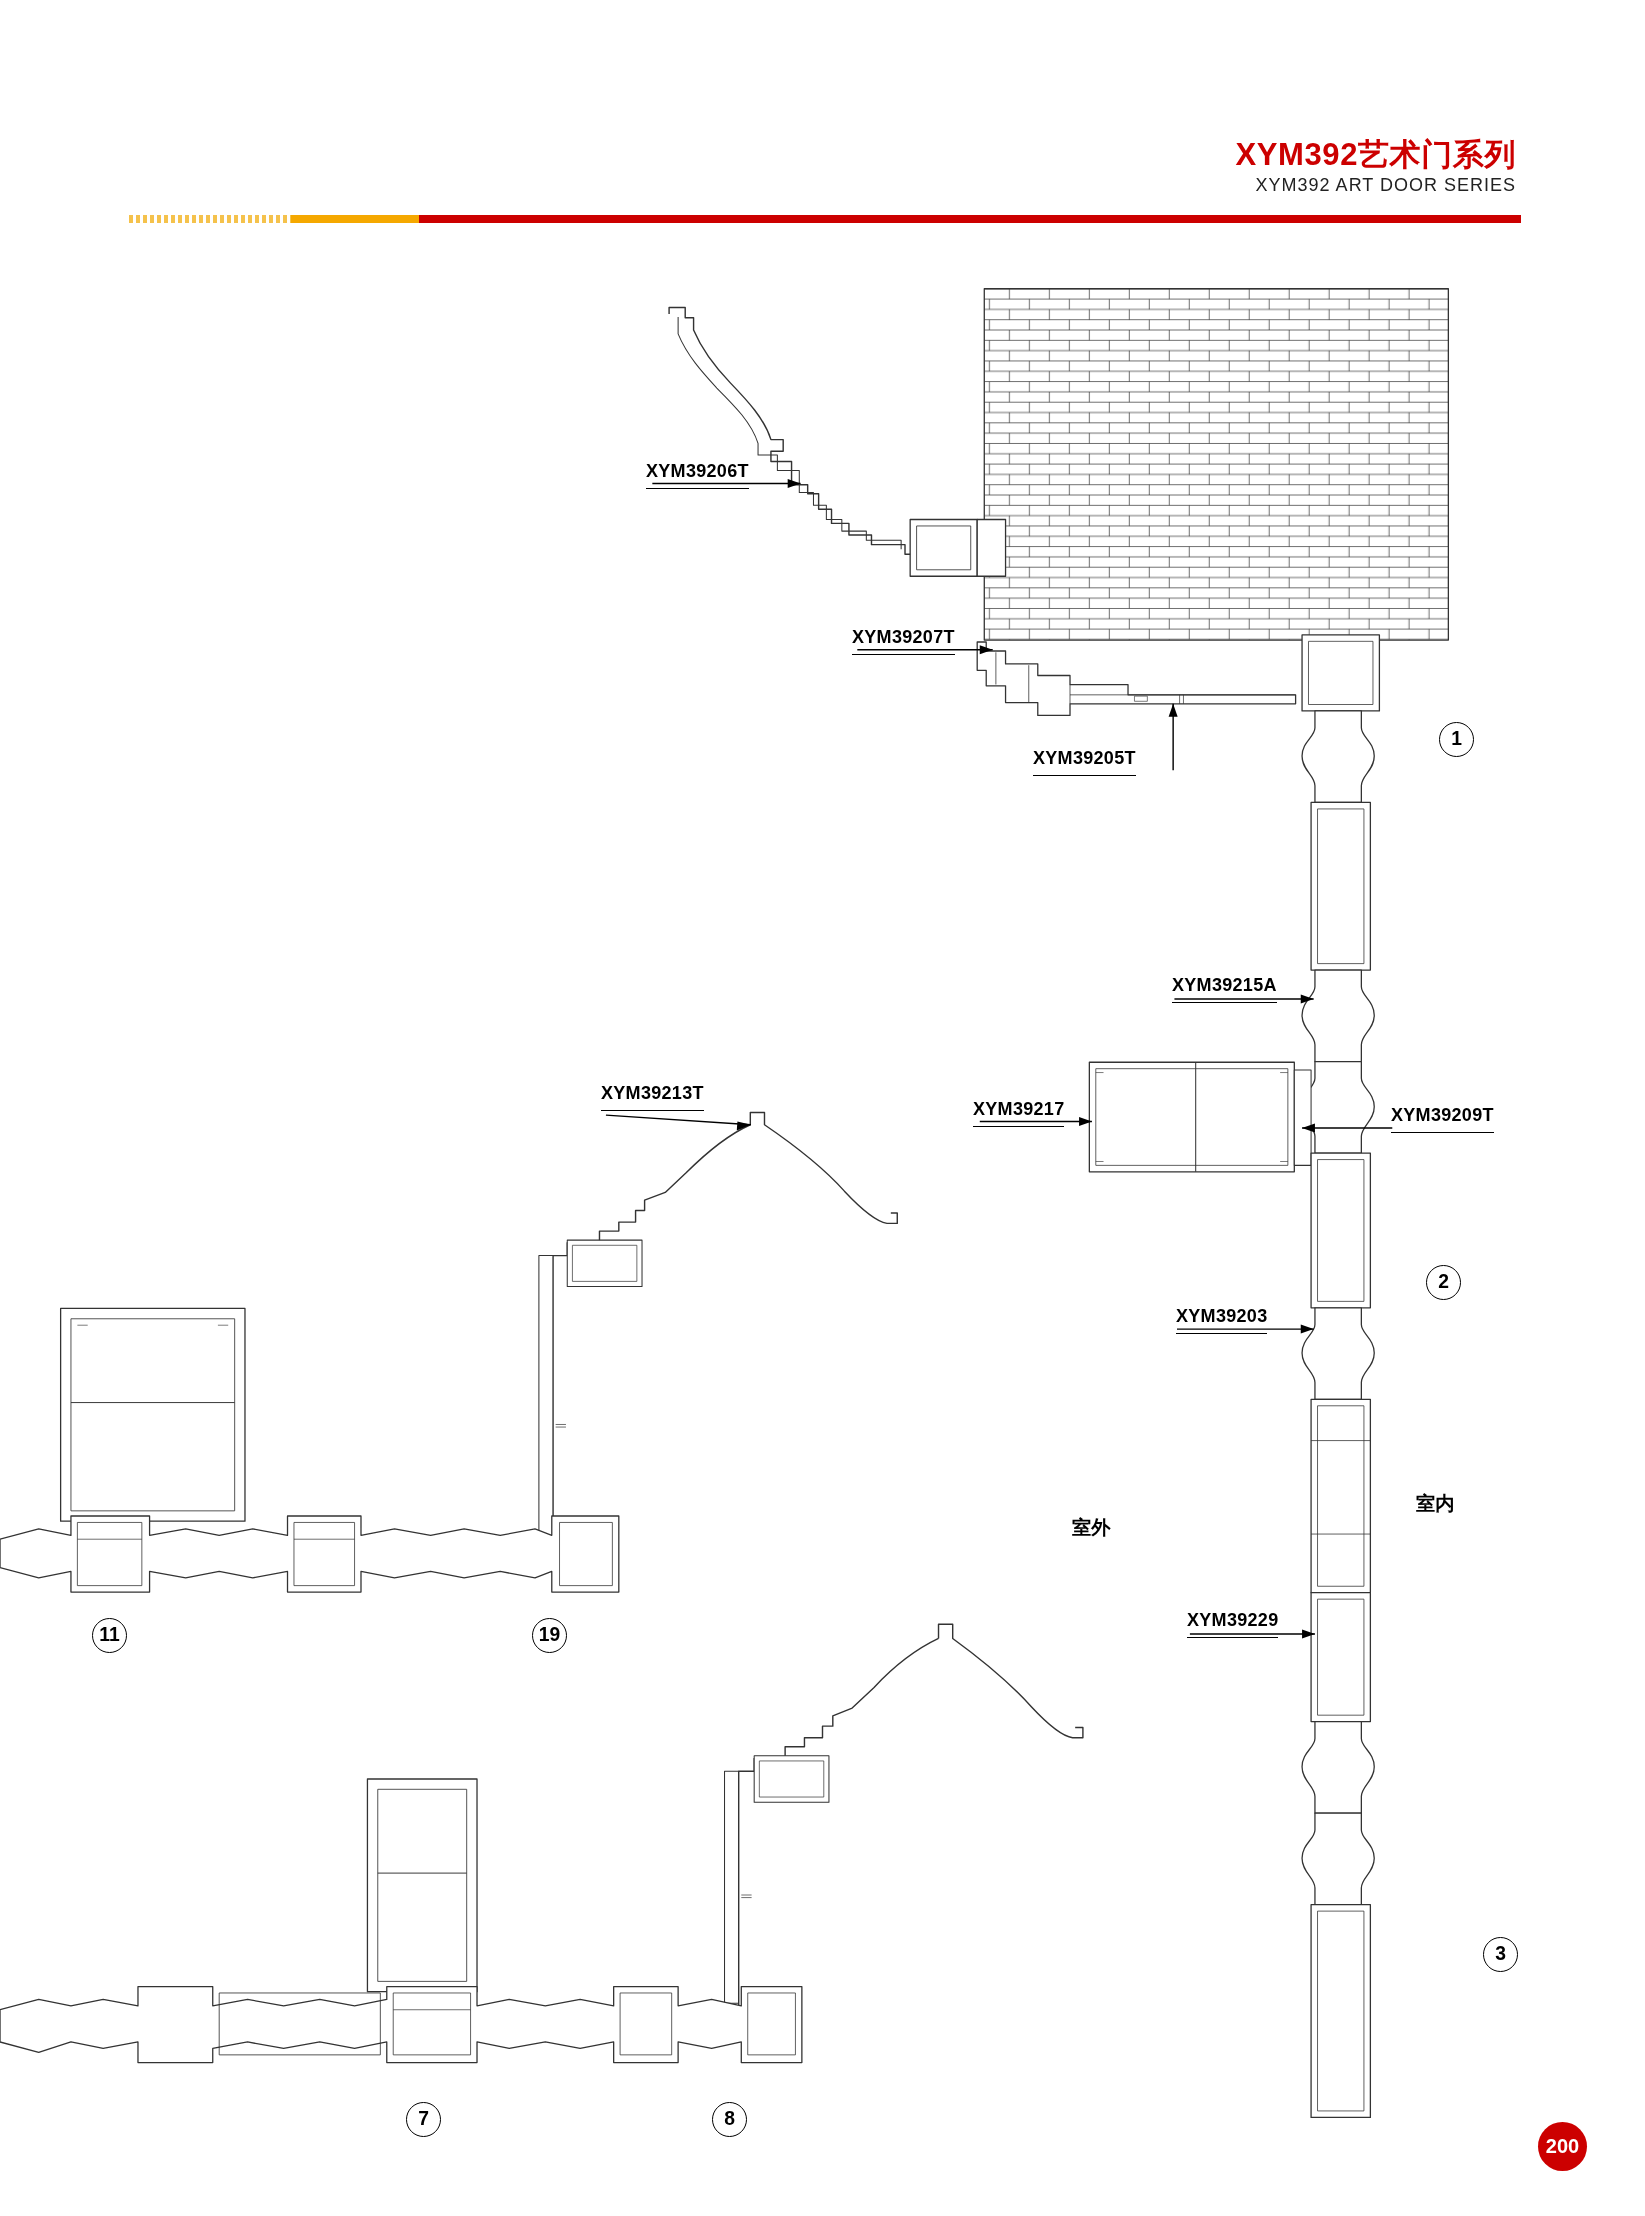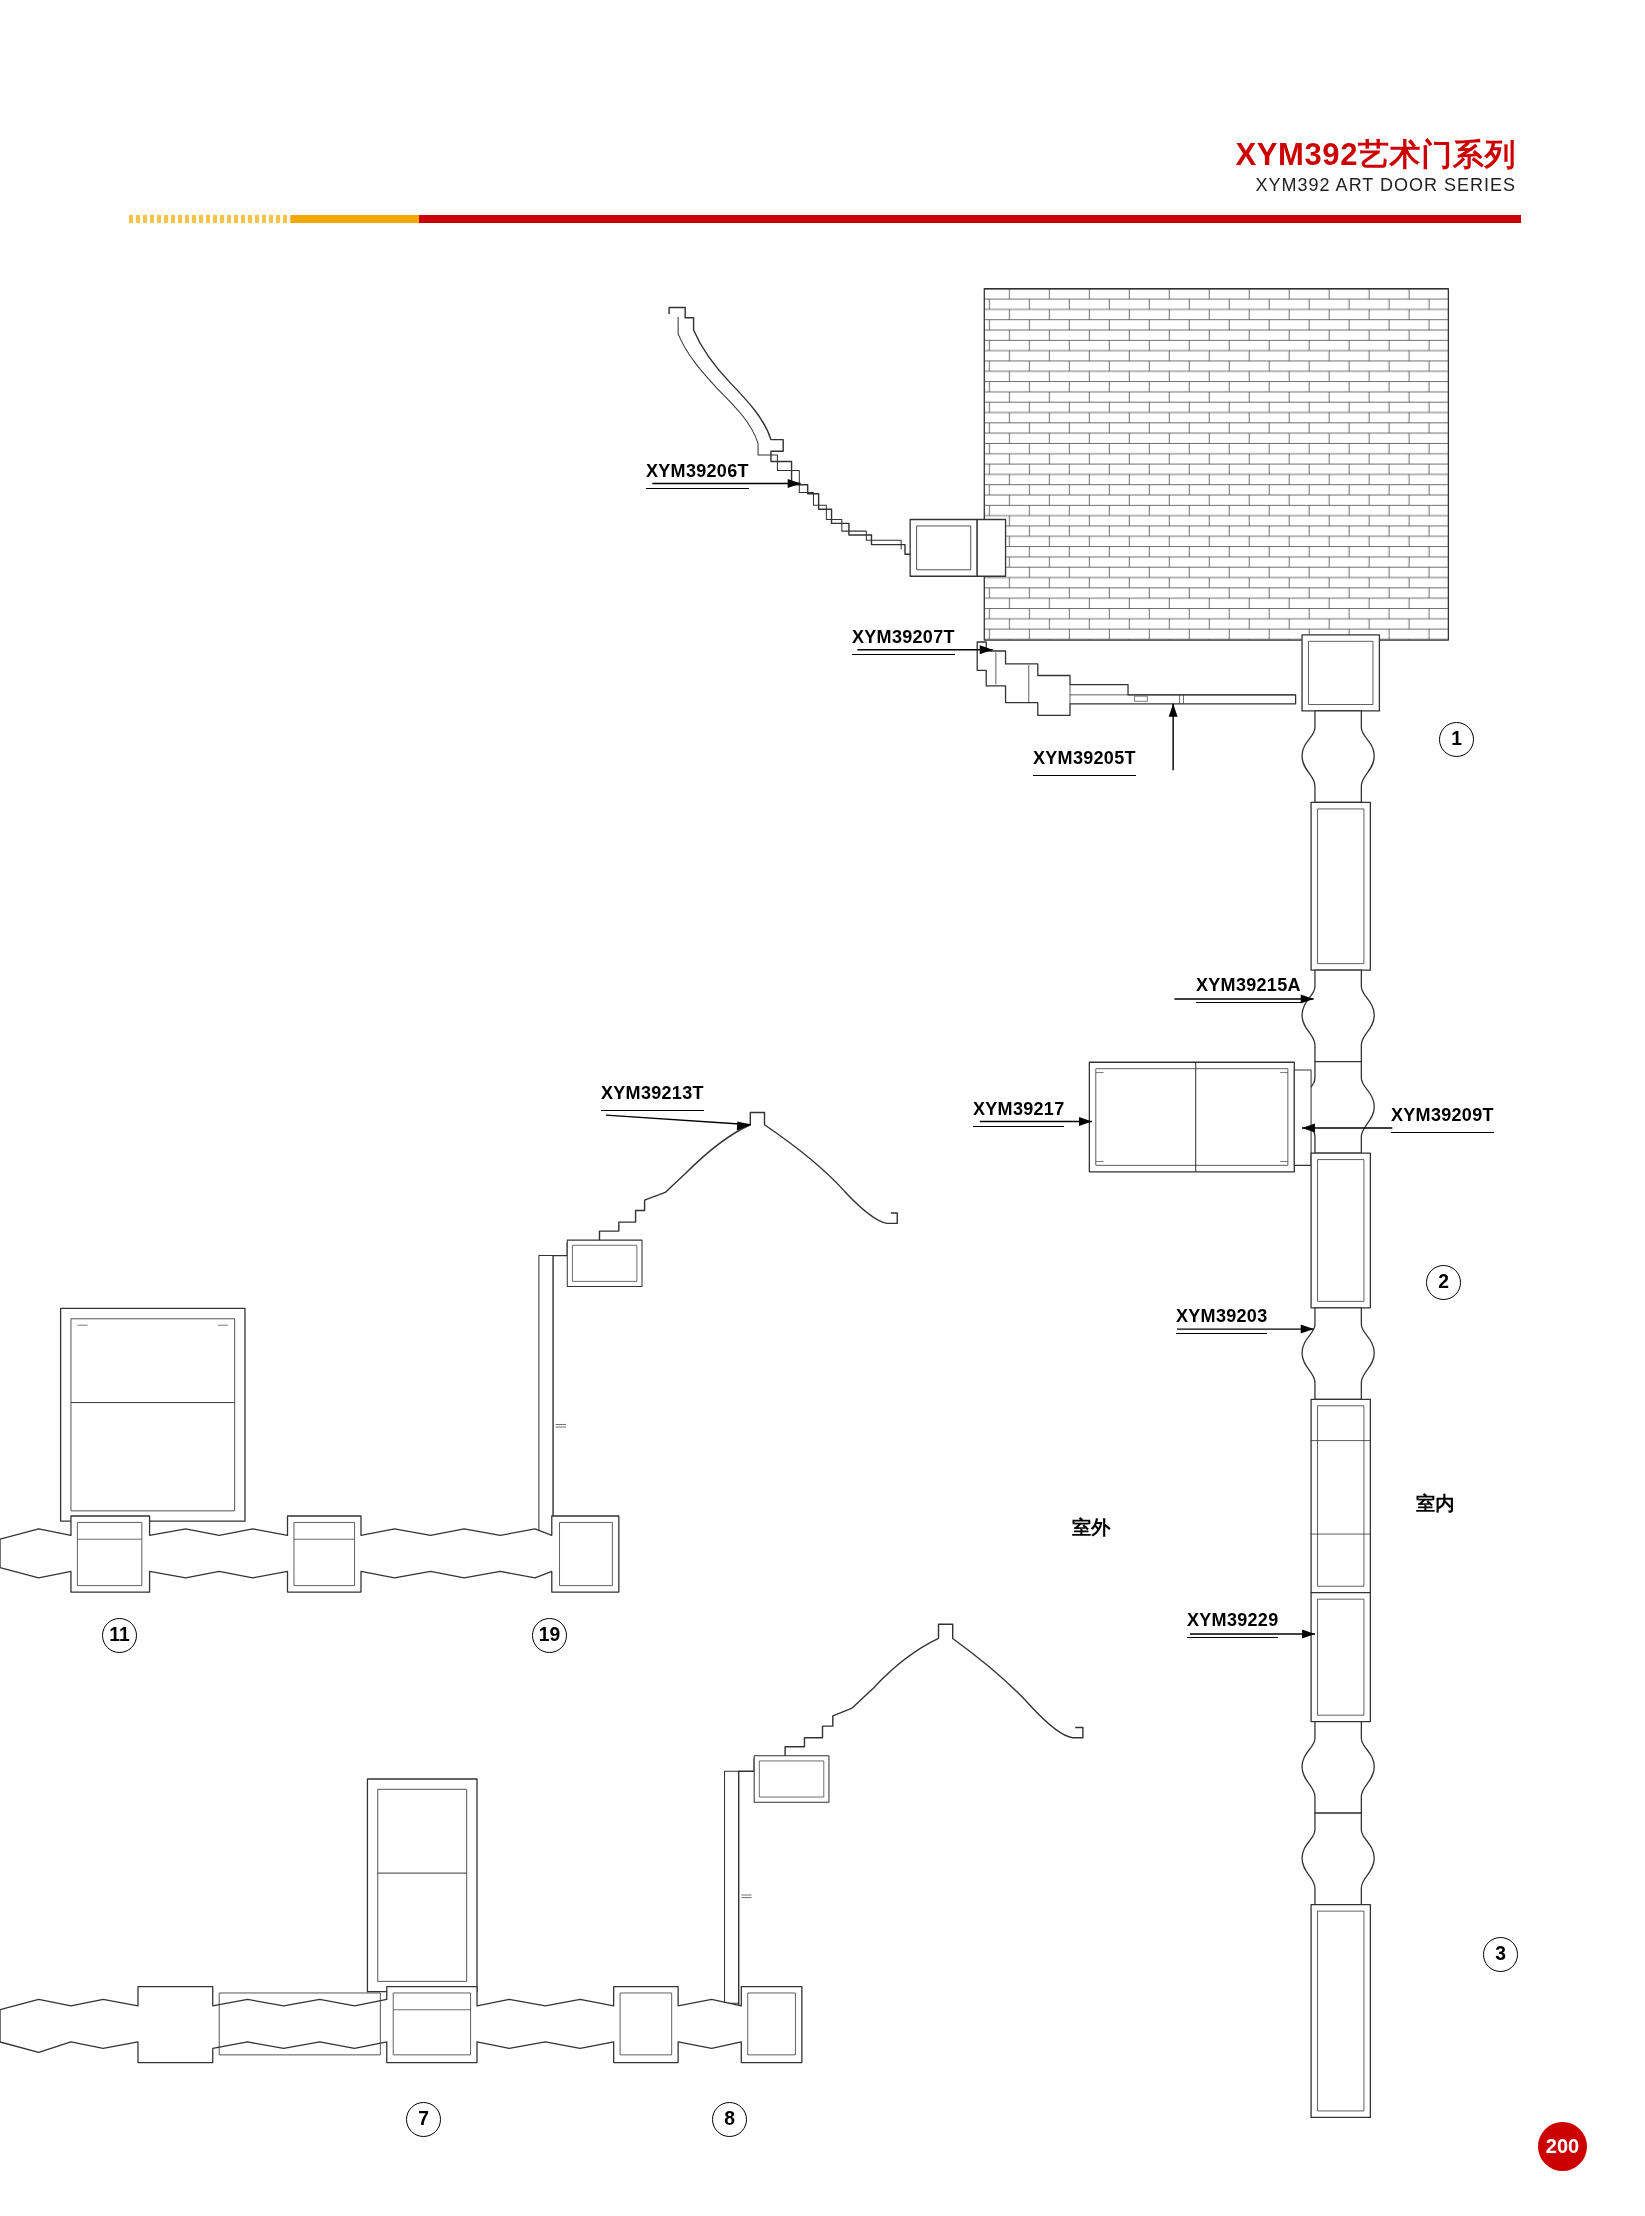--- a/index.html
+++ b/index.html
@@ -329,32 +329,32 @@
 
     <path d="M940 1730 L1165 1745" stroke="#000" stroke-width="2.2"></path>
     <path d="M1165 1745 L1144 1740 L1143 1754 Z" fill="#000" stroke="none"></path>
 
   </g>
 </svg>
 
 <div class="lbl u" style="left:646px; top:461px;">XYM39206T</div>
 <div class="lbl u" style="left:852px; top:627px;">XYM39207T</div>
 <div class="lbl u" style="left:1033px; top:748px;">XYM39205T</div>
-<div class="lbl u" style="left:1196px; top:975px;">XYM39215A</div>
+<div class="lbl u" style="left:1172px; top:975px;">XYM39215A</div>
 <div class="lbl u" style="left:973px; top:1099px;">XYM39217</div>
 <div class="lbl u" style="left:1391px; top:1105px;">XYM39209T</div>
 <div class="lbl u" style="left:1176px; top:1306px;">XYM39203</div>
 <div class="lbl u" style="left:1187px; top:1610px;">XYM39229</div>
 <div class="lbl u" style="left:601px;  top:1083px;">XYM39213T</div>
 
 <div class="lbl-cn" style="left:1072px; top:1490px;margin-top:24px;">室外</div>
 <div class="lbl-cn" style="left:1416px; top:1490px;">室内</div>
 
 <div class="bubble" style="left:1439px; top:722px;">1</div>
 <div class="bubble" style="left:1426px; top:1265px;">2</div>
 <div class="bubble" style="left:1483px; top:1937px;">3</div>
 <div class="bubble" style="left:406px;  top:2102px;">7</div>
 <div class="bubble" style="left:712px; top:2102px;">8</div>
-<div class="bubble" style="left:92px;  top:1618px;margin-left:10px;">11</div>
+<div class="bubble" style="left:92px;  top:1618px;">11</div>
 <div class="bubble" style="left:532px;  top:1618px;">19</div>
 
 <div id="page-number">200</div>
 
 
 </body></html>

